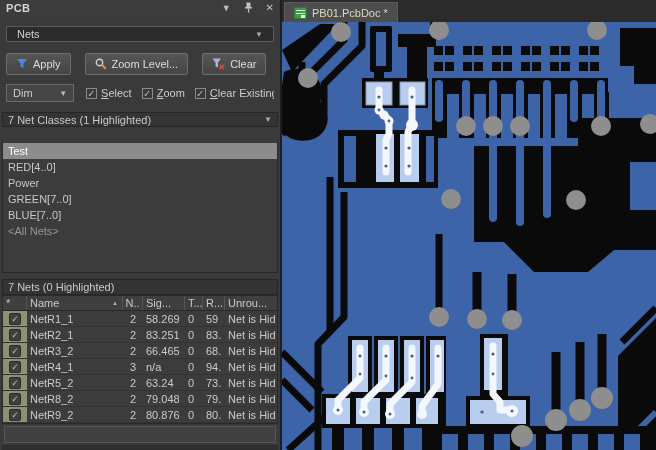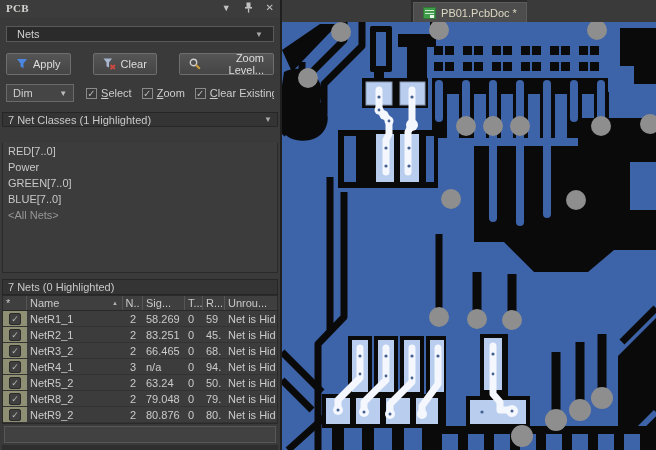--- a/index.html
+++ b/index.html
@@ -2,28 +2,28 @@
 <html style="--panel-bg: #3a3a3a; --text: #cccccc; --selected-row-bg: #8c8c8c; --check-cell-bg: #8f8f73; --pcb-blue: #3d63a8; --pcb-black: #0a0a0a; --via-gray: #8e8e8e; --pad-light-blue: #b9cdef; --highlight-white: #f4f7fe; --apply-funnel-blue: #4b86e0; --clear-x-red: #d04840; --tab-icon-green: #3f9c49;"><head>
 <meta charset="utf-8">
 <style>
   * { margin:0; padding:0; box-sizing:border-box; font-family:"Liberation Sans", sans-serif; }
   html,body { background:#222; }
   #app { width:656px; height:450px; display:flex; overflow:hidden; position:relative; background:#3a3a3a; }
 
   
   #panel { width:282px; height:450px; background:var(--panel-bg,#3a3a3a); border-right:2px solid #1f1f1f; display:flex; flex-direction:column; font-size:11px; color:var(--text,#ccc); }
   .panel-titlebar { height:18px; display:flex; align-items:center; padding:0 6px; background:#3c3c3c; }
-  .panel-title { font-weight:bold; color:#d6d4d0; letter-spacing:.3px;font-family:Liberation Serif, serif; }
+  .panel-title { font-weight:bold; color:#d6d4d0; letter-spacing:.3px; }
   .titlebar-icons { margin-left:auto; display:flex; align-items:center; gap:13px; color:#c2c2c2; }
   .titlebar-icons span { cursor:default; font-size:9px; line-height:1; }
 
   .mode-select { margin:9px 6px 0 6px; height:18px; background:#2b2b2b; border:1px solid #5a5a5a; display:flex; align-items:center; padding:0 10px; color:#cfcfcf; }
   .mode-select .arrow { margin-left:auto; font-size:8px; color:#aaa; }
 
-  .btn-row { display:flex; gap:22px; margin:11px 6px 0 6px;text-align:right; }
+  .btn-row { display:flex; gap:14px; margin:11px 6px 0 6px; }
   .btn { height:22px; display:flex; align-items:center; gap:5px; padding:0 9px; background:linear-gradient(#555,#454545); border:1px solid #6e6e6e; border-radius:2px; color:#ddd; cursor:default; }
   .btn svg { flex:none; }
 
   .ctl-row { display:flex; align-items:center; margin:9px 6px 0 6px; gap:0; }
   .dim-select { width:72px; height:18px; background:#454545; border:1px solid #6a6a6a; display:flex; align-items:center; padding:6px 6px; color:#cfcfcf; margin-right:12px; }
   .dim-select .arrow { margin-left:auto; font-size:8px; color:#bbb; }
   .cb { display:flex; align-items:center; gap:4px; margin-right:10px; white-space:nowrap; }
   .cb-box { width:11px; height:11px; background:#393939; border:1px solid #8a8a8a; color:#b5b5b5; font-size:10px; line-height:10px; text-align:center; }
   .cb-text { display:inline-block; }
   .cb-text::first-letter { text-decoration:underline; }
@@ -50,21 +50,21 @@
   .c4 { width:18px; flex:none; }
   .c5 { width:22px; flex:none; }
   .c6 { flex:1; border-right:none !important; }
   .td.c0 { background:var(--check-cell-bg,#8f8f73); justify-content:center; }
   .row-check { width:12px; height:12px; background:#3f3f3f; border:1px solid #2a2a2a; border-radius:2px; color:#bdbdbd; font-size:9px; line-height:11px; text-align:center; }
   .tbody-fill { flex:1; background:#3a3a3a; }
   .bottom-box { margin:2px 2px 0 2px; height:17px; background:#414141; border:1px solid #585858; }
   .bottom-strip { height:5px; background:#2e2e2e; margin-top:2px; }
 
   
-  #right { width:390px; display:flex; flex-direction:column;align-items:center; }
+  #right { width:390px; display:flex; flex-direction:column; }
   #tabbar { height:22px; background:#2b2b2b; display:flex; align-items:flex-end; }
   #doc-tab { height:20px; margin-left:2px; background:#4d4d4d; border:1px solid #5c5c5c; border-bottom:none; display:flex; align-items:center; gap:5px; padding:0 9px; color:#ded9c3; font-size:11px; white-space:nowrap; }
   #pcb-view { width:374px; height:428px; }
 </style>
 </head>
 <body>
 
 <div id="app">
 
   <div id="panel">
@@ -89,32 +89,32 @@
     </div>
 
     <div class="btn-row">
       <div class="btn">
         <svg width="12" height="12" viewBox="0 0 12 12">
             <path d="M1,1 H11 L7.5,5.5 V10.2 L4.5,8.6 V5.5 Z" fill="#4b86e0"></path>
           </svg>
         <span>Apply</span>
       </div>
       <div class="btn">
+        <svg width="12" height="12" viewBox="0 0 12 12">
+            <circle cx="4.5" cy="4.5" r="3.2" fill="none" stroke="#cfcfcf" stroke-width="1.4"></circle>
+            <path d="M7,7 L10.8,10.8" stroke="#c89a3c" stroke-width="2.2"></path>
+          </svg>
+        <span>Zoom Level...</span>
+      </div>
+      <div class="btn">
         <svg width="13" height="12" viewBox="0 0 13 12">
             <path d="M0.5,0.5 H9 L6,4.5 V9.5 L3.5,8.2 V4.5 Z" fill="#a9b6cf"></path>
             <path d="M7.5,7 L12,11.2 M12,7 L7.5,11.2" stroke="#d04840" stroke-width="1.8"></path>
           </svg>
         <span>Clear</span>
-      </div>
-      <div class="btn">
-        <svg width="12" height="12" viewBox="0 0 12 12">
-            <circle cx="4.5" cy="4.5" r="3.2" fill="none" stroke="#cfcfcf" stroke-width="1.4"></circle>
-            <path d="M7,7 L10.8,10.8" stroke="#c89a3c" stroke-width="2.2"></path>
-          </svg>
-        <span>Zoom Level...</span>
       </div>
     </div>
 
     <div class="ctl-row">
       <div class="dim-select">
         <span>Dim</span>
         <span class="arrow">▼</span>
       </div>
       <span id="cb-row" style="display:flex;align-items:center;overflow:hidden;">
           <span class="cb">
@@ -130,21 +130,22 @@
             <span class="cb-text">Clear Existing</span>
           </span>
         </span>
     </div>
 
     <div class="section-header">
       <span>7 Net Classes (1 Highlighted)</span>
       <span class="arrow">▼</span>
     </div>
     <div id="classes-list">
-        <div class="list-item">RED[7..0]</div>
+        <div class="list-item selected">Test</div>
+        <div class="list-item">RED[4..0]</div>
         <div class="list-item">Power</div>
         <div class="list-item">GREEN[7..0]</div>
         <div class="list-item">BLUE[7..0]</div>
         <div class="list-item muted">&lt;All Nets&gt;</div>
       </div>
 
     <div id="nets-section">
       <div class="section-header" style="margin:0 0 0 0;">
         <span>7 Nets (0 Highlighted)</span>
       </div>
@@ -186,21 +187,21 @@
               <div class="td c6">Net is Hid</div>
             </div>
             <div class="tr">
               <div class="td c0">
                 <span class="row-check">✓</span>
               </div>
               <div class="td c1">NetR2_1</div>
               <div class="td c2">2</div>
               <div class="td c3">83.251</div>
               <div class="td c4">0</div>
-              <div class="td c5">45.</div>
+              <div class="td c5">83.</div>
               <div class="td c6">Net is Hid</div>
             </div>
             <div class="tr">
               <div class="td c0">
                 <span class="row-check">✓</span>
               </div>
               <div class="td c1">NetR3_2</div>
               <div class="td c2">2</div>
               <div class="td c3">66.465</div>
               <div class="td c4">0</div>
@@ -219,21 +220,21 @@
               <div class="td c6">Net is Hid</div>
             </div>
             <div class="tr">
               <div class="td c0">
                 <span class="row-check">✓</span>
               </div>
               <div class="td c1">NetR5_2</div>
               <div class="td c2">2</div>
               <div class="td c3">63.24</div>
               <div class="td c4">0</div>
-              <div class="td c5">50.</div>
+              <div class="td c5">73.</div>
               <div class="td c6">Net is Hid</div>
             </div>
             <div class="tr">
               <div class="td c0">
                 <span class="row-check">✓</span>
               </div>
               <div class="td c1">NetR8_2</div>
               <div class="td c2">2</div>
               <div class="td c3">79.048</div>
               <div class="td c4">0</div>

